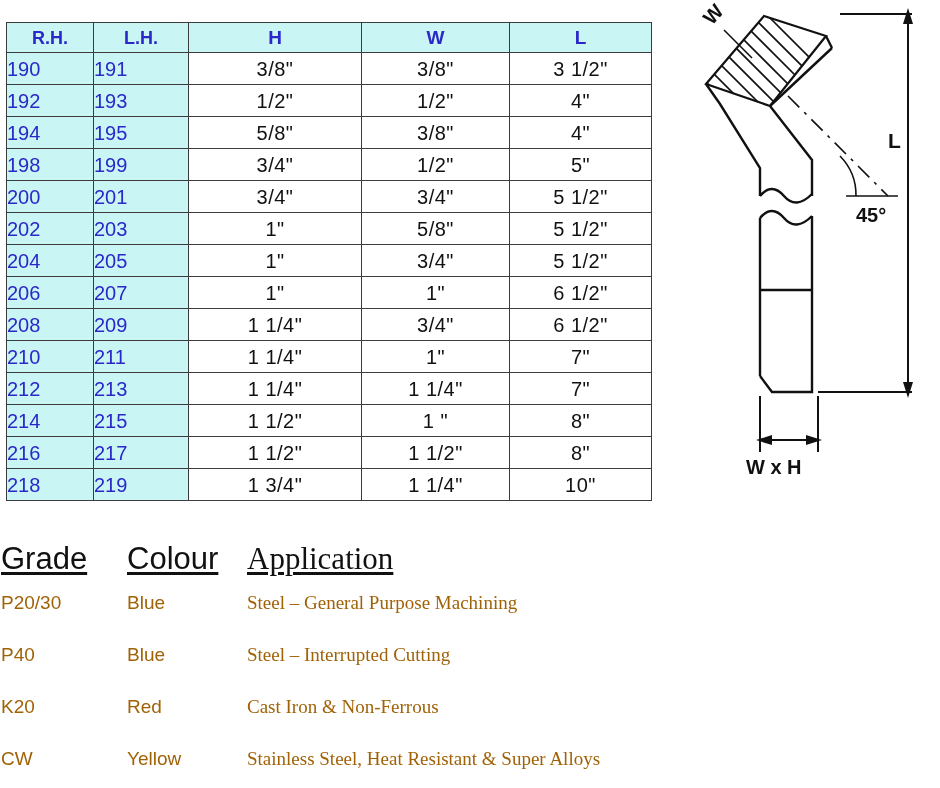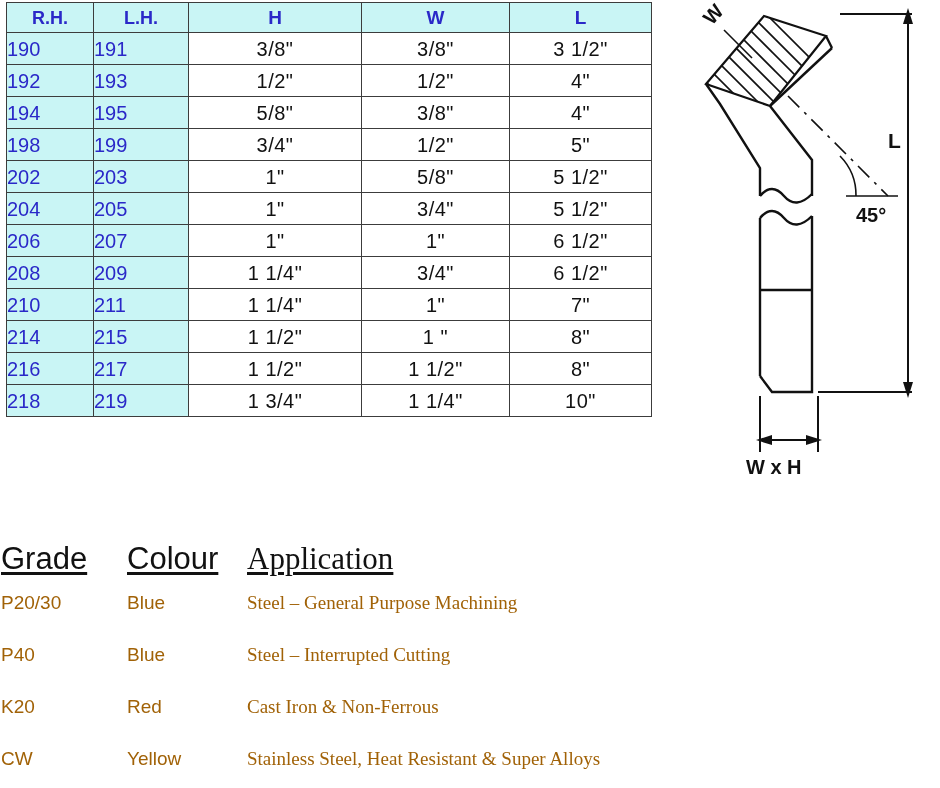--- a/index.html
+++ b/index.html
@@ -25,20 +25,21 @@
     position: absolute;
     left: 6px;
     top: 2px;
     width: 645px;
   }
   table.spec {
     border-collapse: collapse;
     table-layout: fixed;
     width: 645px;
     background: #e5e5e5;
+    margin-top: 20px;
   }
   table.spec col.c-rh { width: 87px; }
   table.spec col.c-lh { width: 95px; }
   table.spec col.c-h  { width: 173px; }
   table.spec col.c-w  { width: 148px; }
   table.spec col.c-l  { width: 142px; }
 
   table.spec th, table.spec td {
     border: 1px solid #3c3c3c;
     height: 31px;
@@ -161,20 +162,27 @@
           <td class="dim">4"</td>
         </tr>
         <tr>
           <td class="num">198</td>
           <td class="num">199</td>
           <td class="dim">3/4"</td>
           <td class="dim">1/2"</td>
           <td class="dim">5"</td>
         </tr>
         <tr>
+          <td class="num">200</td>
+          <td class="num">201</td>
+          <td class="dim">3/4"</td>
+          <td class="dim">3/4"</td>
+          <td class="dim">5 1/2"</td>
+        </tr>
+        <tr>
           <td class="num">202</td>
           <td class="num">203</td>
           <td class="dim">1"</td>
           <td class="dim">5/8"</td>
           <td class="dim">5 1/2"</td>
         </tr>
         <tr>
           <td class="num">204</td>
           <td class="num">205</td>
           <td class="dim">1"</td>
@@ -193,20 +201,27 @@
           <td class="num">209</td>
           <td class="dim">1 1/4"</td>
           <td class="dim">3/4"</td>
           <td class="dim">6 1/2"</td>
         </tr>
         <tr>
           <td class="num">210</td>
           <td class="num">211</td>
           <td class="dim">1 1/4"</td>
           <td class="dim">1"</td>
+          <td class="dim">7"</td>
+        </tr>
+        <tr>
+          <td class="num">212</td>
+          <td class="num">213</td>
+          <td class="dim">1 1/4"</td>
+          <td class="dim">1 1/4"</td>
           <td class="dim">7"</td>
         </tr>
         <tr>
           <td class="num">214</td>
           <td class="num">215</td>
           <td class="dim">1 1/2"</td>
           <td class="dim">1  "</td>
           <td class="dim">8"</td>
         </tr>
         <tr>

